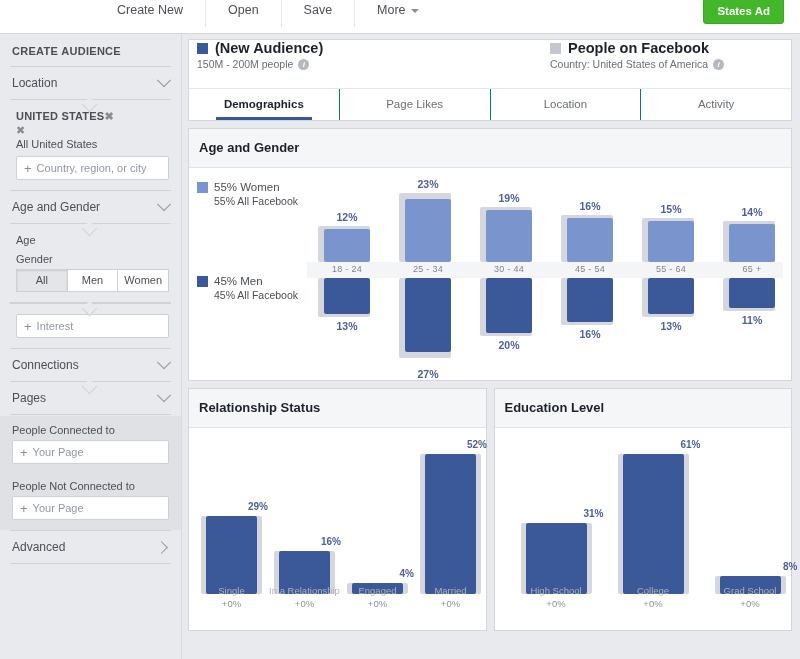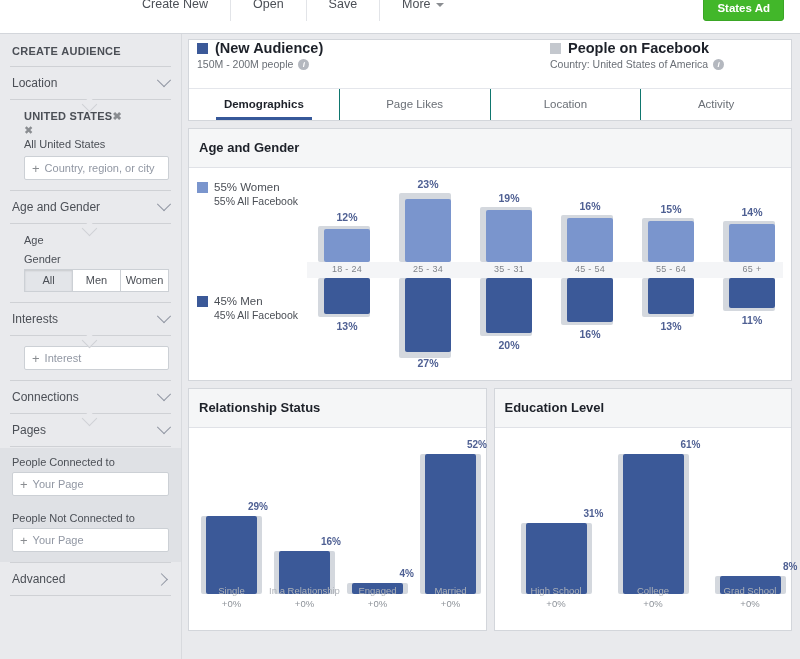--- a/index.html
+++ b/index.html
@@ -26,23 +26,23 @@
   .toolbar {
     position: absolute;
     left: 0; top: 0;
     width: 800px; height: 34px;
     background: #ffffff;
     border-bottom: 1px solid #d3d6db;
     box-sizing: border-box;
   }
   .toolbar-inner {
     display: flex;
-    align-items: flex-end;
+    align-items: center;
     height: 21px;
-    padding-left: 120px;
+    padding-left: 95px;
   }
   .tb-item {
     font-size: 12.5px;
     color: #4b4f56;
     padding: 0 22px;
     line-height: 33px;
     border-left: 1px solid #e2e4e8;
     white-space: nowrap;
     cursor: pointer;
   }
@@ -124,21 +124,21 @@
   .notch:before {
     content: "";
     position: absolute;
     left: 74px; top: -1px;
     width: 10px; height: 10px;
     background: #e9eaed;
     border-right: 1px solid #cfd1d5;
     border-bottom: 1px solid #cfd1d5;
     transform: rotate(45deg);
   }
-  .side-body { padding: 3px 12px 10px 24px; }
+  .side-body { padding: 3px 12px 10px 16px; }
   .loc-title {
     font-size: 11px;
     font-weight: bold;
     color: #4b4f56;
     letter-spacing: .2px;
     margin-bottom: 2px;
   }
   .xmark {
     display: inline-block;
     color: #8a8d91;
@@ -337,21 +337,21 @@
 
   
   #age-chart { height: 212px; }
   .legend {
     position: absolute;
     left: 8px;
     font-size: 11.5px;
     color: #4b4f56;
   }
   .legend.women { top: 13px; }
-  .legend.men { top: 127px; }
+  .legend.men { top: 107px; }
   .legend-row {
     display: flex;
     align-items: center;
     gap: 6px;
   }
   .lg-swatch { width: 11px; height: 11px; }
   .lg-sub {
     font-size: 10.5px;
     color: #4b4f56;
     margin: 2px 0 0 17px;
@@ -488,24 +488,20 @@
       <div class="fld-label" style="margin-top:0">Age</div>
       <div class="fld-label">Gender</div>
       <div class="seg">
         <div class="seg-btn active">All</div>
         <div class="seg-btn">Men</div>
         <div class="seg-btn">Women</div>
       </div>
     </div>
     <div class="side-sep"></div>
 
-    <div class="side-head">
-      <div class="side-head-label">Interests</div>
-      <div class="chev-down"></div>
-    </div>
     <div class="side-sep"></div>
     <div class="notch"></div>
     <div class="side-body">
       <div class="field">
         <span class="plus">+</span>
         <span>Interest</span>
       </div>
     </div>
     <div class="side-sep"></div>
 
@@ -603,31 +599,31 @@
                 <div class="bar men" style="left: 9px; width: 46px; top: 110px; height: 35.75px;"></div>
                 <div class="vlabel" style="top: 151.5px;">13%</div>
                 <div class="age-tick">18 - 24</div>
               </div>
               <div class="age-col" style="left: 89px;">
                 <div class="shadowbar" style="left: 3px; width: 52px; top: 25.25px; height: 68.75px;"></div>
                 <div class="bar women" style="left: 9px; width: 46px; top: 30.75px; height: 63.25px;"></div>
                 <div class="vlabel" style="top: 10.25px;">23%</div>
                 <div class="shadowbar" style="left: 3px; width: 52px; top: 110px; height: 79.75px;"></div>
                 <div class="bar men" style="left: 9px; width: 46px; top: 110px; height: 74.25px;"></div>
-                <div class="vlabel" style="top: 189px;">27%</div>
+                <div class="vlabel" style="top: 200px;">27%</div>
                 <div class="age-tick">25 - 34</div>
               </div>
               <div class="age-col" style="left: 170px;">
                 <div class="shadowbar" style="left: 3px; width: 52px; top: 39px; height: 55px;"></div>
                 <div class="bar women" style="left: 9px; width: 46px; top: 41.75px; height: 52.25px;"></div>
                 <div class="vlabel" style="top: 24px;">19%</div>
                 <div class="shadowbar" style="left: 3px; width: 52px; top: 110px; height: 57.75px;"></div>
                 <div class="bar men" style="left: 9px; width: 46px; top: 110px; height: 55px;"></div>
                 <div class="vlabel" style="top: 170.75px;">20%</div>
-                <div class="age-tick">35 - 31</div>
+                <div class="age-tick">30 - 44</div>
               </div>
               <div class="age-col" style="left: 251px;">
                 <div class="shadowbar" style="left: 3px; width: 52px; top: 47.25px; height: 46.75px;"></div>
                 <div class="bar women" style="left: 9px; width: 46px; top: 50px; height: 44px;"></div>
                 <div class="vlabel" style="top: 32.25px;">16%</div>
                 <div class="shadowbar" style="left: 3px; width: 52px; top: 110px; height: 46.75px;"></div>
                 <div class="bar men" style="left: 9px; width: 46px; top: 110px; height: 44px;"></div>
                 <div class="vlabel" style="top: 159.75px;">16%</div>
                 <div class="age-tick">45 - 54</div>
               </div>

